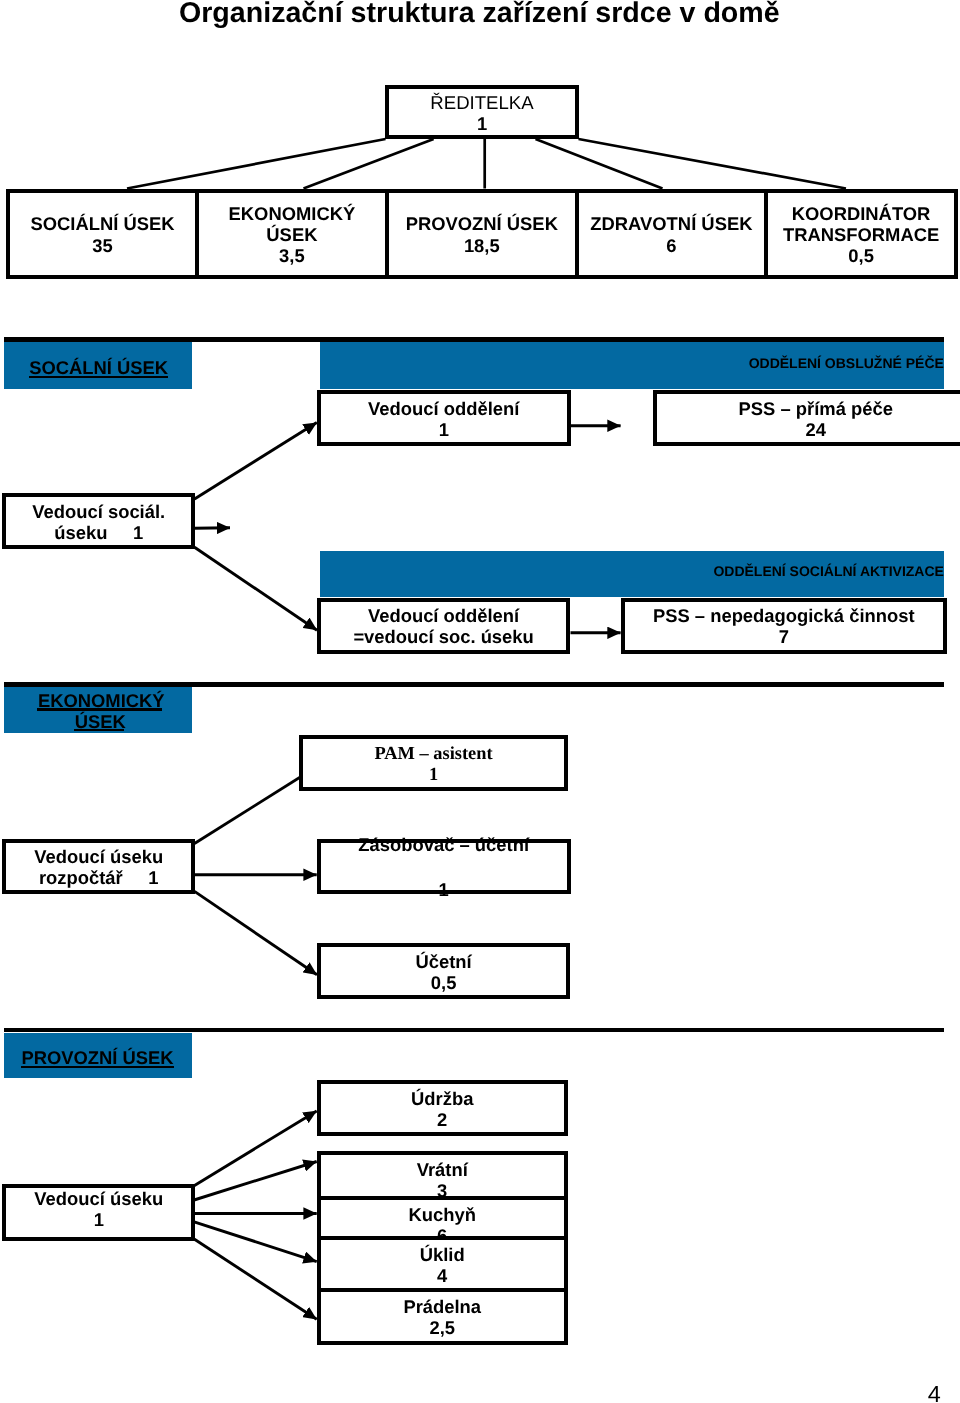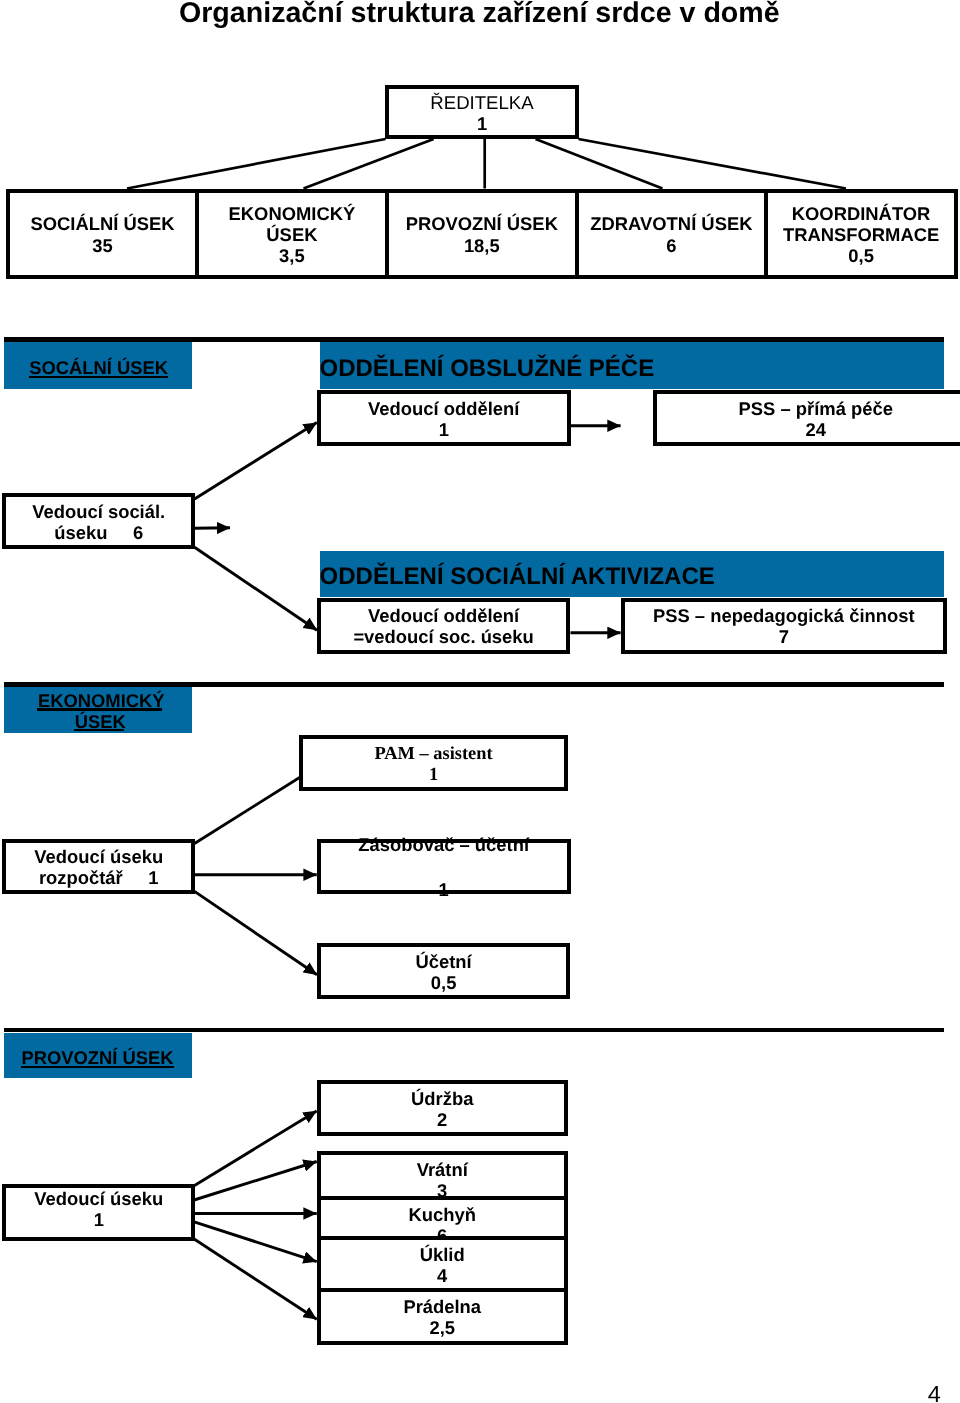--- a/index.html
+++ b/index.html
@@ -16,22 +16,22 @@
        display:flex;flex-direction:column;align-items:center;justify-content:center;}
   .box .ln{white-space:pre;text-align:right;font-weight:bold;font-size:18.4px;line-height:21.2px;
            position:relative;top:0.9px;}
   .box .ln.reg{font-weight:normal;font-size:18.6px;}
   .box.shiftup .ln{top:-3.0px;}
 
   .yel{position:absolute;background:#0369a1;}
   .yel .lab{position:absolute;white-space:nowrap;font-weight:bold;font-size:18.4px;
             line-height:18.4px;}
   .uline{position:absolute;background:#000;height:2.3px;}
-  .yel .labc{position:absolute;left:0;right:0;text-align:left;white-space:nowrap;
-             font-weight:bold;font-size:24px;}
+  .yel .labc{position:absolute;left:0;right:0;text-align:right;white-space:nowrap;
+             font-weight:bold;font-size:14px;}
 
   .rule{position:absolute;background:#000;height:4px;}
   .pgnum{position:absolute;font-size:23.4px;line-height:23.4px;}
   svg.ov{position:absolute;left:0;top:0;width:960px;height:1403px;overflow:visible;}
 </style>
 </head>
 <body>
 
 <div id="stage">
 
@@ -112,21 +112,21 @@
     <div class="ln">Vedoucí oddělení</div>
     <div class="ln">1</div>
   </div>
   <div class="box" style="left:620.6px;top:389.7px;width:326.3px;height:56.7px;margin-left:32px;">
     <div class="ln">PSS – přímá péče</div>
     <div class="ln">24</div>
   </div>
 
   <div class="box" style="left:2.1px;top:493.3px;width:193.3px;height:55.3px;">
     <div class="ln">Vedoucí sociál.</div>
-    <div class="ln">úseku     6</div>
+    <div class="ln">úseku     1</div>
   </div>
 
   <div class="yel" style="left:319.6px;top:550.7px;width:624.3px;height:46.3px;">
     <span class="labc" style="top:12px;">ODDĚLENÍ SOCIÁLNÍ AKTIVIZACE</span>
   </div>
   <div class="box" style="left:316.7px;top:597.5px;width:253.8px;height:56.1px;">
     <div class="ln">Vedoucí oddělení</div>
     <div class="ln">=vedoucí soc. úseku</div>
   </div>
   <div class="box" style="left:620.6px;top:597.5px;width:326.3px;height:56.1px;">

